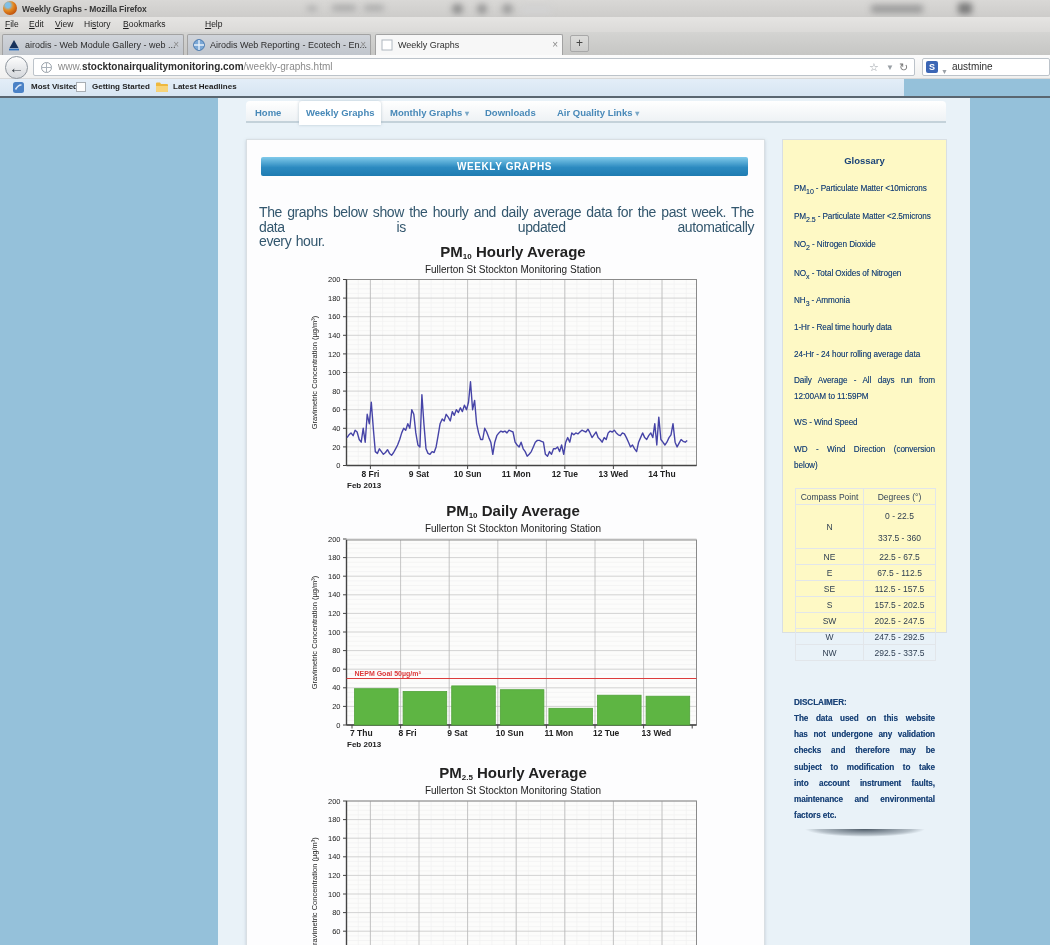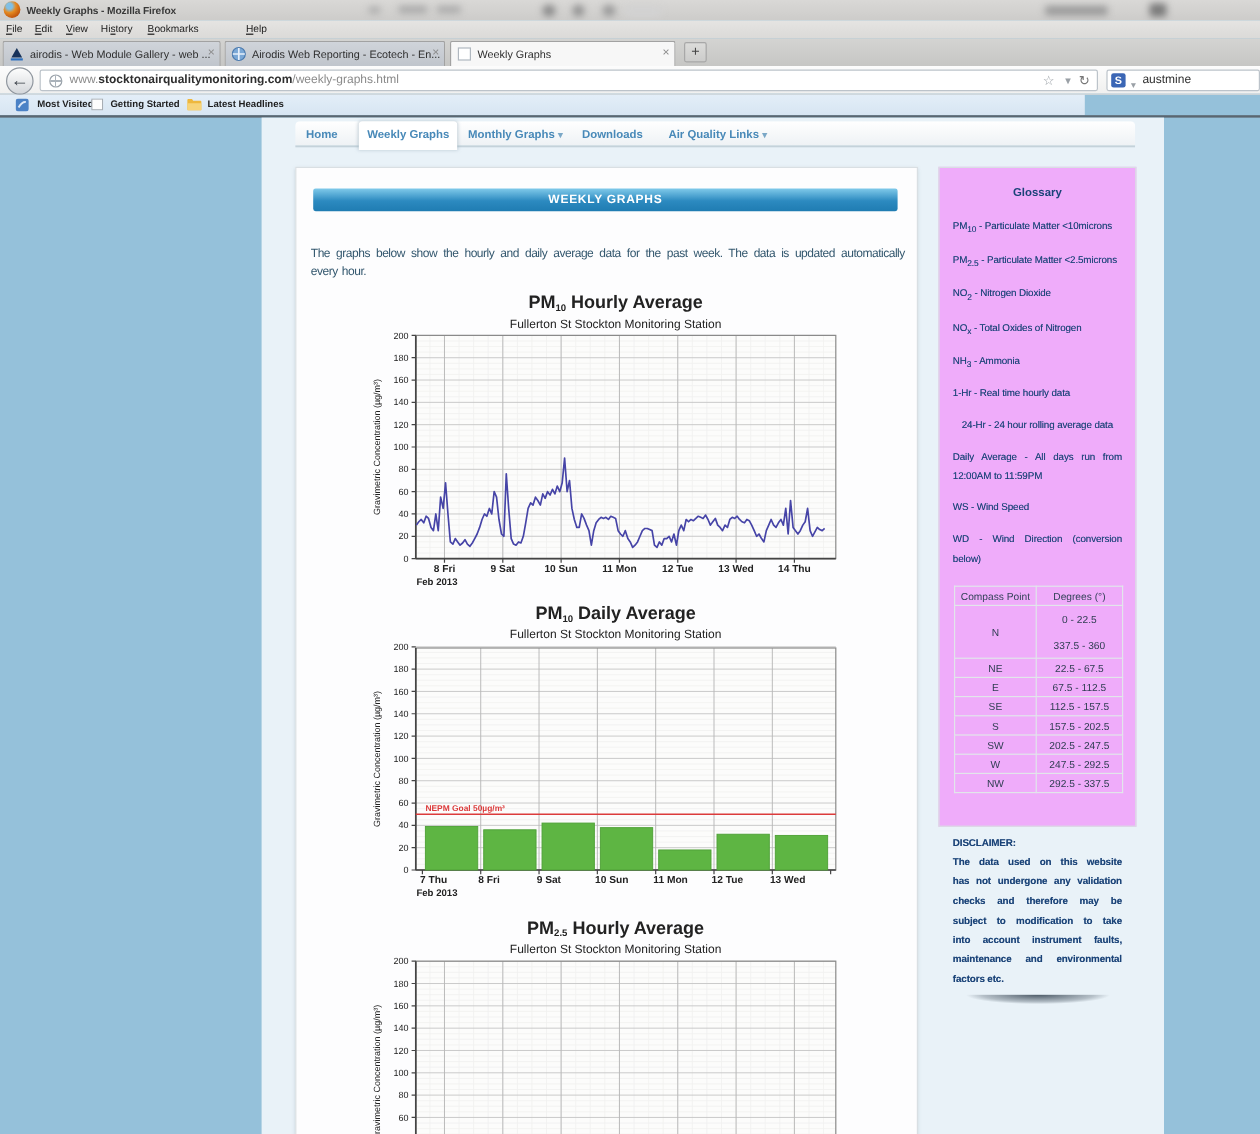--- a/index.html
+++ b/index.html
@@ -47,29 +47,29 @@
   .bkitem { position:absolute; top:3px; }
   .bkic { position:absolute; width:10px; height:10px; top:3px; }
   
   #pagetop { left:0; top:96px; width:1050px; height:1.5px; background:#5a6670; }
   #column { left:218px; top:98px; width:752px; height:847px; background:#e9f2f8; }
   #sitenav { left:246px; top:101px; width:700px; height:22px; background:linear-gradient(#ffffff,#eef2f5);
     border-radius:4px 4px 0 0; border-bottom:2px solid #c4d2da; }
   .navitem { position:absolute; top:107px; font-size:9.5px; font-weight:bold; color:#4689ba; z-index:4; }
   #mainpanel { left:246px; top:139px; width:519px; height:816px; background:#fdfdfe;
     border:1px solid #d9dfe3; box-shadow:0 1px 3px rgba(120,140,155,.35); }
-  #sidebar { left:782px; top:139px; width:165px; height:550px; background:#f0abfc;
+  #sidebar { left:782px; top:139px; width:165px; height:494px; background:#fef9c3;
     border:1px solid #d9dfe3; }
   #wgbar { left:14px; top:17px; width:487px; height:19px;
     background:linear-gradient(#7ecaec,#2a8ac2 55%,#1d7cb4); border-radius:2px;
     color:#fff; font-weight:bold; font-size:10px; text-align:center; line-height:19px; letter-spacing:.6px; }
   .navarr { font-size:8px; color:#7aa8c8; }
   #navactive { left:299px; top:101px; width:82px; height:24px; background:#fff;
     border-radius:3px 3px 0 0; box-shadow:0 0 3px rgba(150,170,185,.6); }
-  #intro { left:12px; top:65px; width:495px; font-size:10px; color:#32576f; line-height:14.5px;
+  #intro { left:12px; top:65px; width:495px; font-size:14px; color:#32576f; line-height:14.5px;
     letter-spacing:-0.4px; word-spacing:1px; text-align:justify; }
   #intro .l1 { text-align:justify; text-align-last:justify; }
   #chart1 { left:0px; top:95px; width:519px; height:260px; }
   #chart2 { left:0px; top:360px; width:519px; height:260px; }
   #chart3 { left:0px; top:620px; width:519px; height:260px; }
   
   #glosstitle { position:absolute; top:15px; width:100%; text-align:center; font-size:9.5px;
     font-weight:bold; color:#19437a; }
   .gl { position:absolute; left:11px; width:141px; font-size:8.2px; color:#19437a; text-shadow:0 0 .5px rgba(25,67,122,.55); line-height:16px; letter-spacing:-0.1px; }
   .gl .jl { text-align:justify; text-align-last:justify; }
@@ -508,21 +508,21 @@
         </svg></div>
   </div>
   <div class="abs" id="sidebar">
     <div id="glosstitle">Glossary</div>
     <div class="gl" style="top:41px;">PM<sub>10</sub> - Particulate Matter &lt;10microns</div>
     <div class="gl" style="top:69px;">PM<sub>2.5</sub> - Particulate Matter &lt;2.5microns</div>
     <div class="gl" style="top:97px;">NO<sub>2</sub> - Nitrogen Dioxide</div>
     <div class="gl" style="top:126px;">NO<sub>x</sub> - Total Oxides of Nitrogen</div>
     <div class="gl" style="top:153px;">NH<sub>3</sub> - Ammonia</div>
     <div class="gl" style="top:180px;">1-Hr - Real time hourly data</div>
-    <div class="gl" style="top:207px;text-align:center;">24-Hr - 24 hour rolling average data</div>
+    <div class="gl" style="top:207px;">24-Hr - 24 hour rolling average data</div>
     <div class="gl" style="top:233px;"><div class="jl">Daily Average - All days run from</div>12:00AM to 11:59PM</div>
     <div class="gl" style="top:275px;">WS - Wind Speed</div>
     <div class="gl" style="top:302px;"><div class="jl">WD - Wind Direction (conversion</div>below)</div>
     <table id="ctab">
       <tbody>
           <tr class="th">
             <td>Compass Point</td>
             <td>Degrees (°)</td>
           </tr>
       <tr style="height:44px;">

